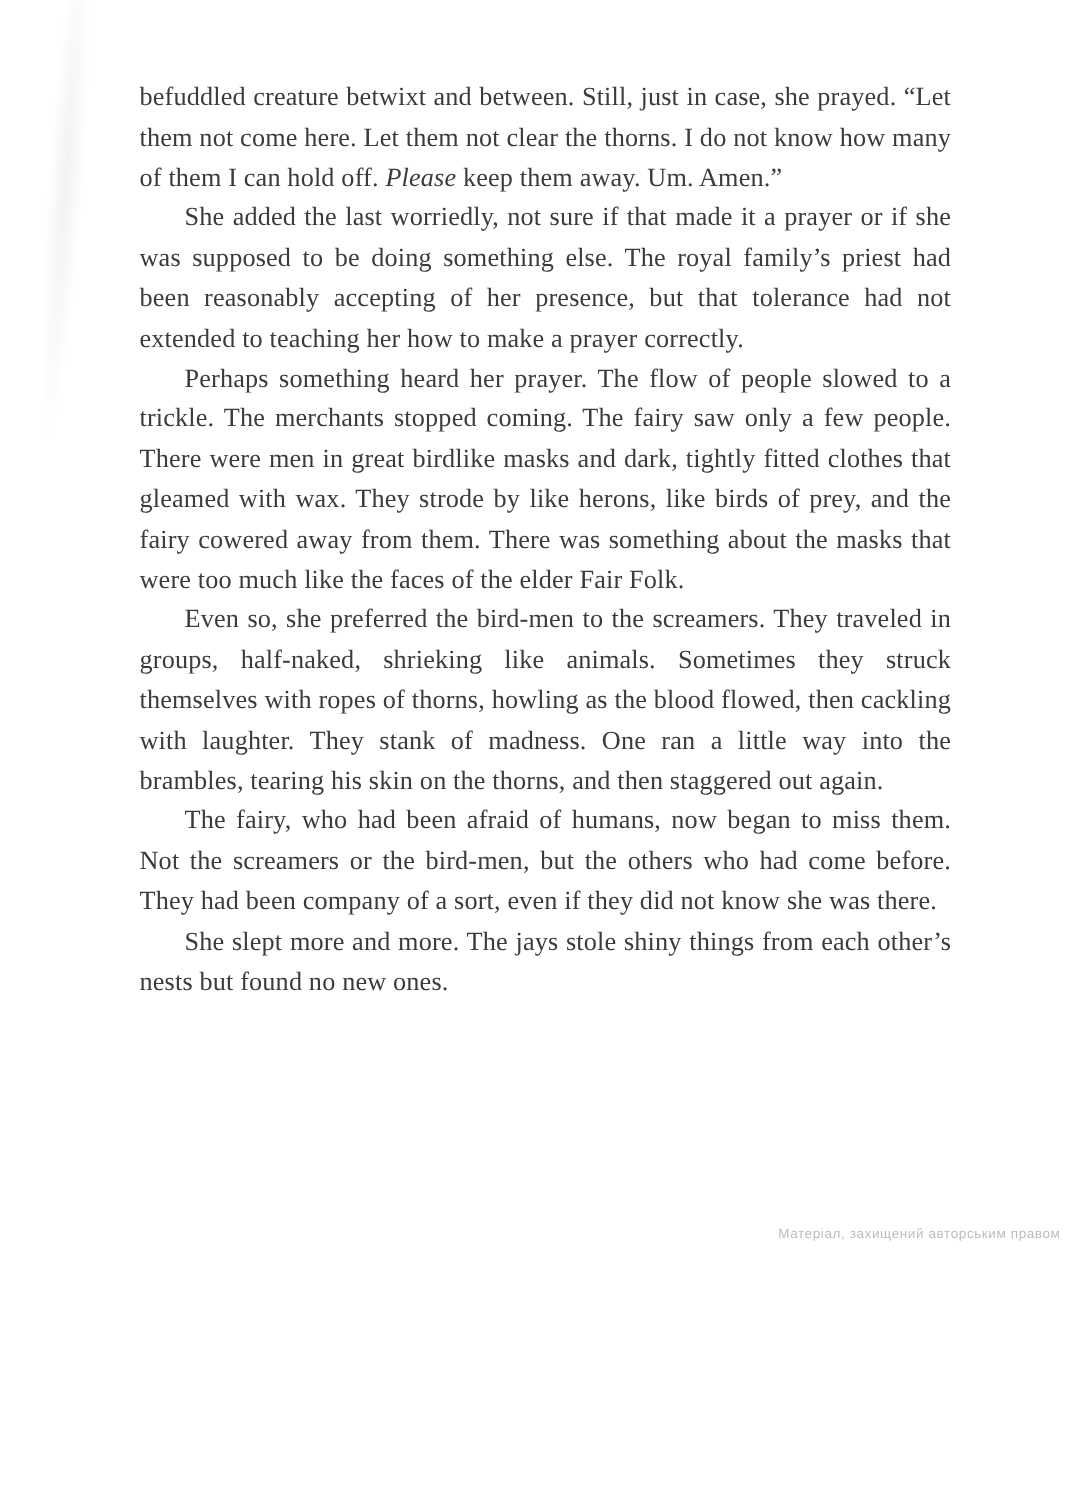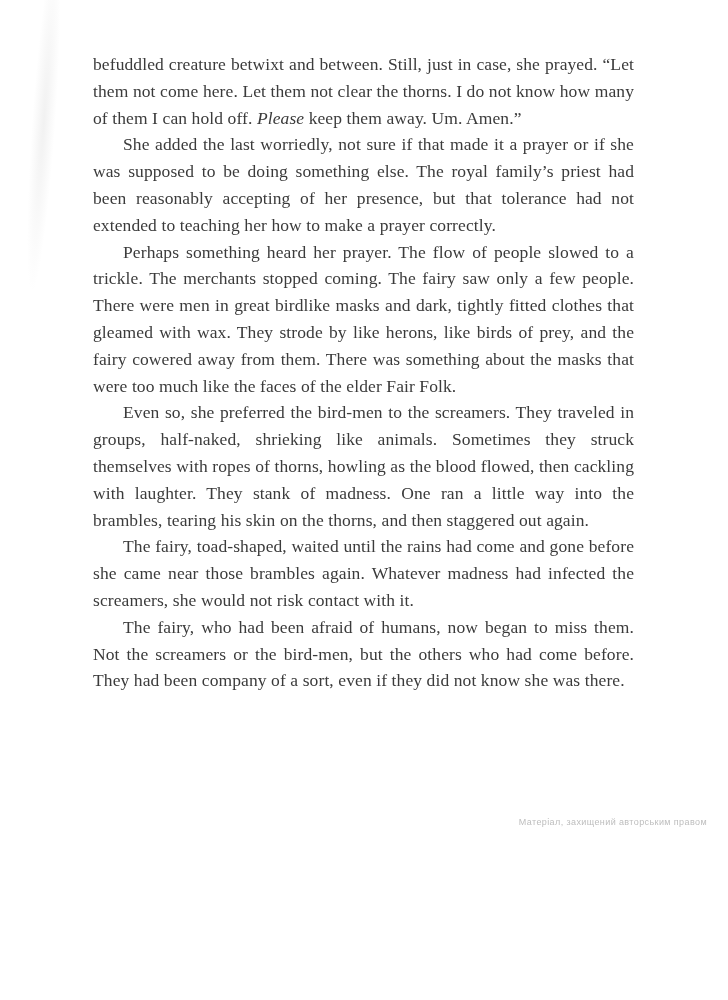--- a/index.html
+++ b/index.html
@@ -70,23 +70,23 @@
   <div class="text-block">
 
     <p class="para no-indent"><span>befuddled creature betwixt and between. Still, just in case, she prayed. “Let them not come here. Let them not clear the thorns. I do not know how many of them I can hold off. </span><em>Please</em><span> keep them away. Um. Amen.”</span></p>
 
     <p class="para">She added the last worriedly, not sure if that made it a prayer or if she was supposed to be doing something else. The royal family’s priest had been reasonably accepting of her presence, but that tolerance had not extended to teaching her how to make a prayer correctly.</p>
 
     <p class="para">Perhaps something heard her prayer. The flow of people slowed to a trickle. The merchants stopped coming. The fairy saw only a few people. There were men in great birdlike masks and dark, tightly fitted clothes that gleamed with wax. They strode by like herons, like birds of prey, and the fairy cowered away from them. There was something about the masks that were too much like the faces of the elder Fair Folk.</p>
 
     <p class="para">Even so, she preferred the bird-men to the screamers. They traveled in groups, half-naked, shrieking like animals. Sometimes they struck themselves with ropes of thorns, howling as the blood flowed, then cackling with laughter. They stank of madness. One ran a little way into the brambles, tearing his skin on the thorns, and then staggered out again.</p>
 
-    <p class="para">The fairy, toad-shaped, waited until the rains had come and gone before she came near those brambles again. Whatever madness had infected the screamers, she would not risk contact with it.</p>
 
 
     <p class="para">The fairy, who had been afraid of humans, now began to miss them. Not the screamers or the bird-men, but the others who had come before. They had been company of a sort, even if they did not know she was there.</p>
 
+    <p class="para">She slept more and more. The jays stole shiny things from each other’s nests but found no new ones.</p>
 
   </div>
 
   <div class="watermark">Матеріал, захищений авторським правом</div>
 
 </div>
 
 </body></html>

